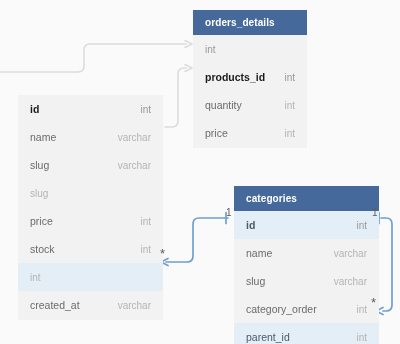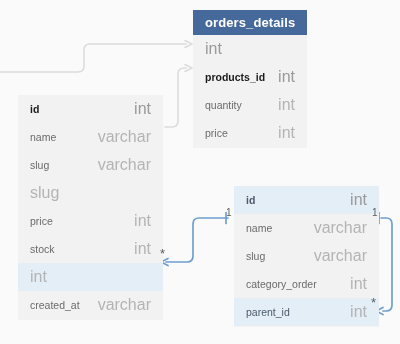--- a/index.html
+++ b/index.html
@@ -34,21 +34,21 @@
   
   .table {
     position: absolute;
     box-sizing: border-box;
     background: #f2f2f2;
     z-index: 5;
   }
   .table-header {
     background: #46699b;
     color: #ffffff;
-    font-size: 13px;
+    font-size: 10px;
     font-weight: bold;
     letter-spacing: 0.1px;
     height: 25px;
     line-height: 25px;
     padding: 0 12px;
     box-sizing: border-box;
     white-space: nowrap;
     overflow: hidden;
   }
   .table-body {
@@ -63,21 +63,21 @@
     padding: 0 12px;
     box-sizing: border-box;
     font-size: 10.5px;
     white-space: nowrap;
   }
   .row .col-name {
     color: #6b6b6b;
   }
   .row .col-type {
     color: #b4b4b4;
-    font-size: 16px;
+    font-size: 10px;
   }
   .row.pk .col-name {
     color: #1b1b1b;
     font-weight: bold;
   }
   .row.pk .col-type {
     color: #9a9a9a;
   }
   .row.hl {
     background: #e4eef7;
@@ -183,20 +183,21 @@
         <span class="col-type">int</span>
       </div>
       <div class="row">
         <span class="col-name">created_at</span>
         <span class="col-type">varchar</span>
       </div>
     </div>
   </div>
 
   <div class="table" id="tbl-categories">
+    <div class="table-header">categories</div>
     <div class="table-body">
       <div class="row pk hl">
         <span class="col-name">id</span>
         <span class="col-type">int</span>
       </div>
       <div class="row">
         <span class="col-name">name</span>
         <span class="col-type">varchar</span>
       </div>
       <div class="row">

